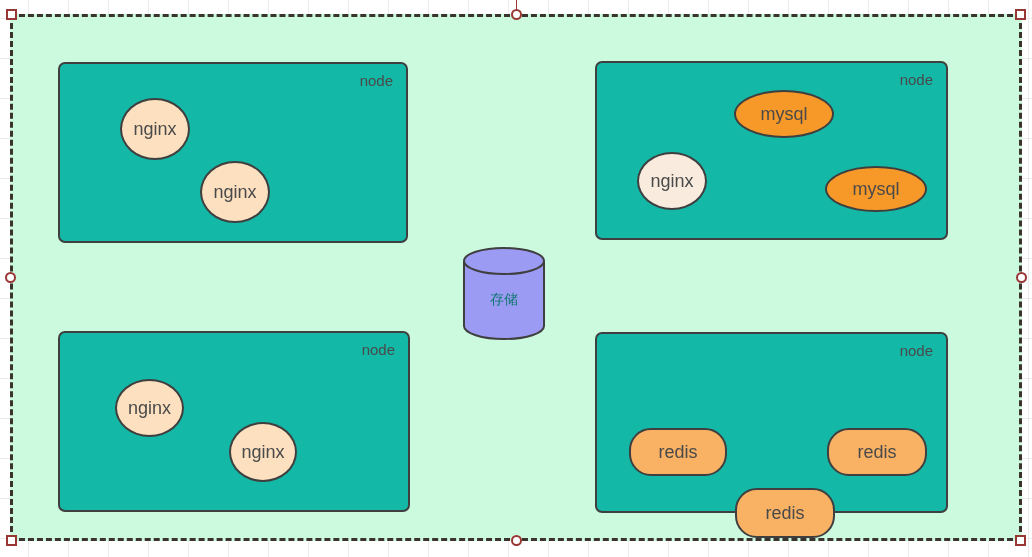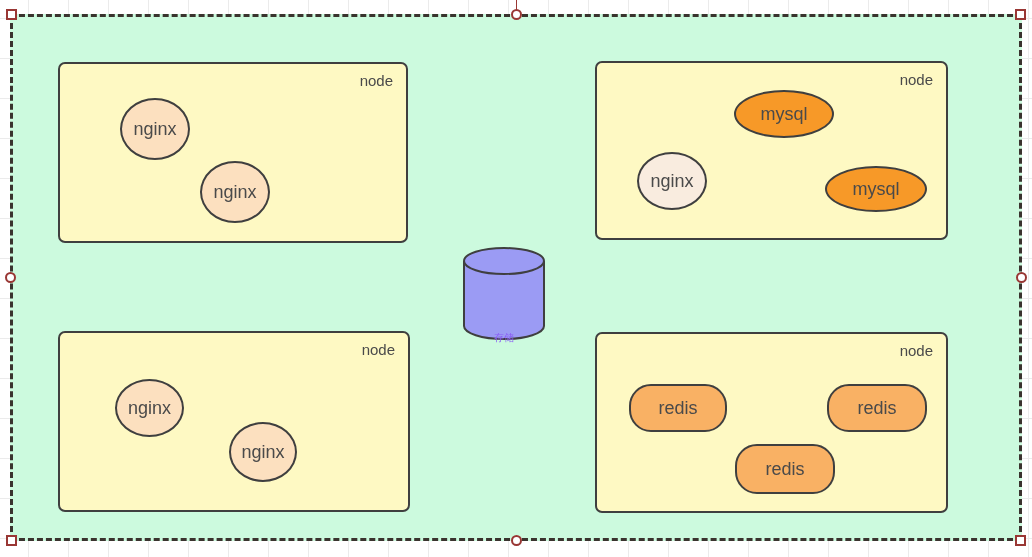--- a/index.html
+++ b/index.html
@@ -16,45 +16,45 @@
   }
   .abs{position:absolute;}
   
   .selection-box{
     left:10px;top:14px;width:1012px;height:527px;
     background:#ccfade;
     border:3px dashed #3a332e;
   }
   
   .node{
-    background:#fef9c3;
+    background:#14b8a6;
     border:2px solid #3f3f3f;
     border-radius:7px;
   }
   .node-label{
     position:absolute;top:9px;right:13px;
     font-size:15px;color:#4a4a4a;line-height:1;
   }
   
   .pod{
     position:absolute;display:flex;align-items:center;justify-content:center;
     border:2px solid #3f3f3f;
     font-size:18px;color:#4a4a4a;
   }
   .ellipse{border-radius:50%;}
   .rounded{border-radius:22px;}
   .nginx{background:#fce0bf;}
   .nginx-light{background:#f9ecdf;}
   .mysql{background:#f79928;}
-  .redis{background:#f9b164;}
+  .redis{background:#f9b164;margin-top:44px;}
   
   .storage{left:463px;top:247px;width:82px;height:93px;}
   .storage-label{
     position:absolute;left:0;top:44px;width:100%;text-align:center;
-    font-size:10px;color:#8b5cf6;margin-top:40px;
+    font-size:14px;color:#0f766e;
   }
   
   .handle{
     position:absolute;width:11px;height:11px;
     background:#ffffff;border:2px solid #993734;
   }
   .handle.circle{border-radius:50%;}
   .stem{
     position:absolute;left:516px;top:0;width:1px;height:10px;
     background:#993734;

